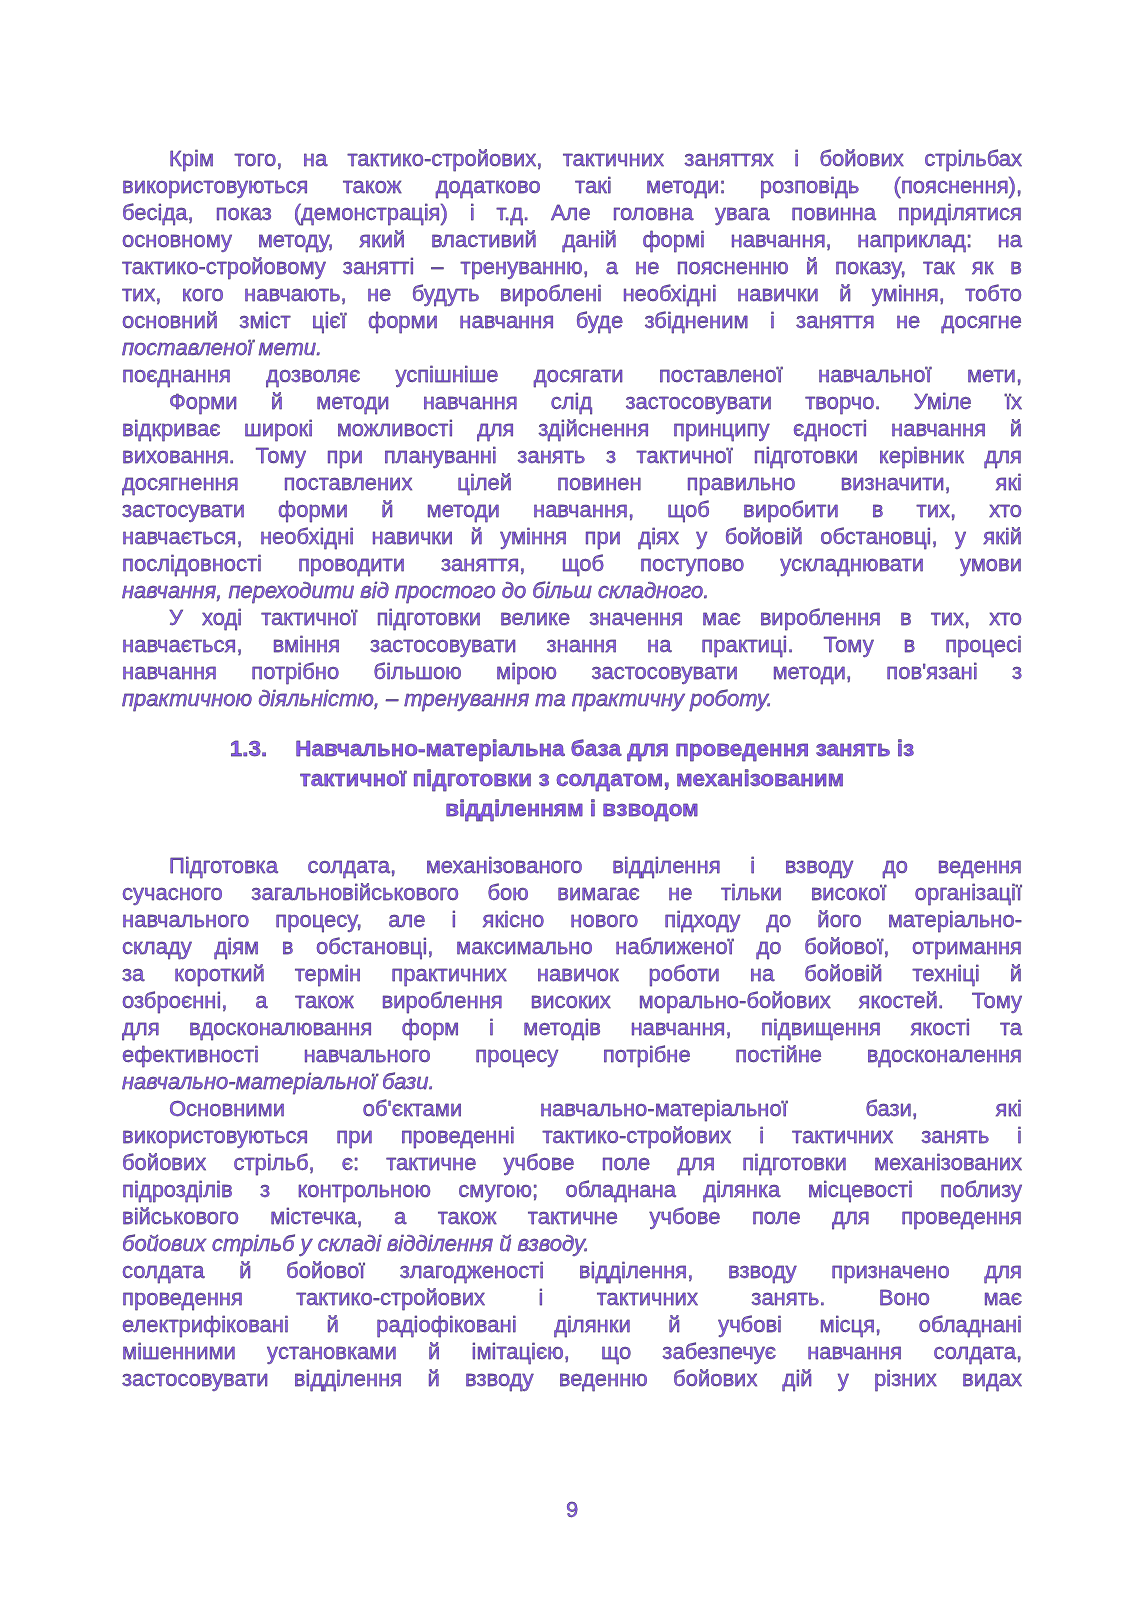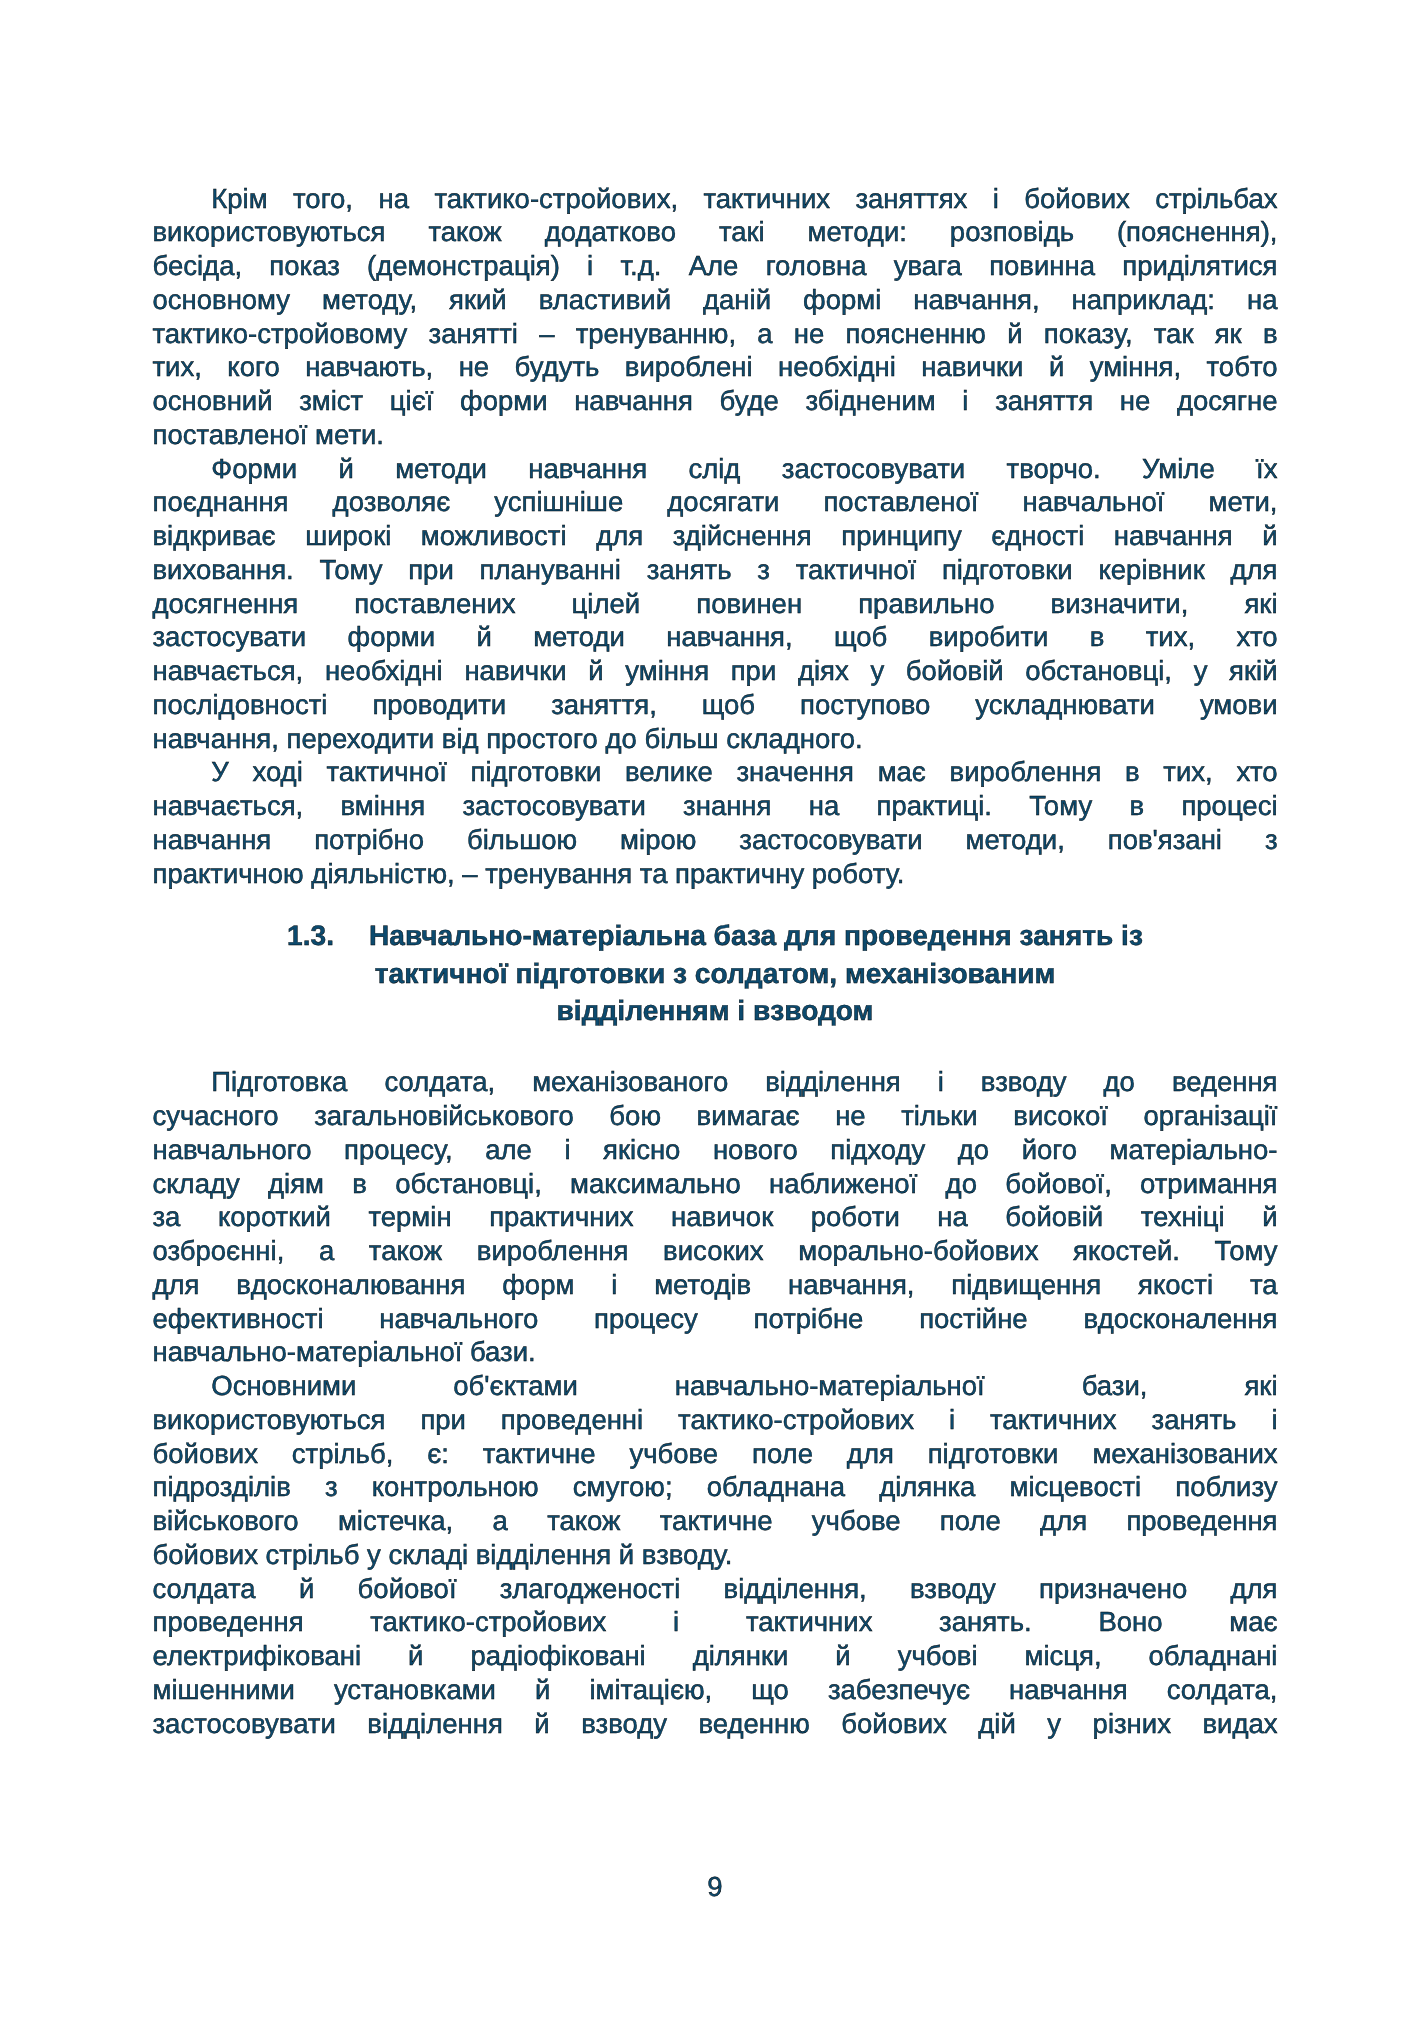--- a/index.html
+++ b/index.html
@@ -5,21 +5,21 @@
   html, body {
     margin: 0;
     padding: 0;
     background: #ffffff;
   }
   .page {
     position: relative;
     width: 1050px;
     height: 1615px;
     background: #ffffff;
-    color: #0c4a6e;
+    color: #8b5cf6;
     font-family: "Liberation Sans", sans-serif;
     font-size: 22px;
     line-height: 27px;
     -webkit-text-stroke: 0.35px #000000;
     overflow: hidden;
   }
   .content {
     position: absolute;
     left: 122px;
     top: 145px;
@@ -33,20 +33,21 @@
     display: block;
     text-align: justify;
     text-align-last: justify;
   }
   .line.first {
     text-indent: 47px;
   }
   .line.last {
     text-align: center;
     text-align-last: left;
+    font-style: italic;
   }
   .heading {
     margin: 22px 0 28px 0;
     font-weight: bold;
     font-size: 22.5px;
     line-height: 30px;
     text-align: center;
   }
   .h-line { display: block; }
   .h-gap { display: inline-block; width: 28px; }
@@ -70,22 +71,22 @@
       <span class="line">використовуються також додатково такі методи: розповідь (пояснення),</span>
       <span class="line">бесіда, показ (демонстрація) і т.д. Але головна увага повинна приділятися</span>
       <span class="line">основному методу, який властивий даній формі навчання, наприклад: на</span>
       <span class="line">тактико-стройовому занятті – тренуванню, а не поясненню й показу, так як в</span>
       <span class="line">тих, кого навчають, не будуть вироблені необхідні навички й уміння, тобто</span>
       <span class="line">основний зміст цієї форми навчання буде збідненим і заняття не досягне</span>
       <span class="line last">поставленої мети.</span>
     </p>
 
     <p class="para">
+      <span class="line">поєднання дозволяє успішніше досягати поставленої навчальної мети,</span>
       <span class="line first">Форми й методи навчання слід застосовувати творчо. Уміле їх</span>
-      <span class="line">поєднання дозволяє успішніше досягати поставленої навчальної мети,</span>
       <span class="line">відкриває широкі можливості для здійснення принципу єдності навчання й</span>
       <span class="line">виховання. Тому при плануванні занять з тактичної підготовки керівник для</span>
       <span class="line">досягнення поставлених цілей повинен правильно визначити, які</span>
       <span class="line">застосувати форми й методи навчання, щоб виробити в тих, хто</span>
       <span class="line">навчається, необхідні навички й уміння при діях у бойовій обстановці, у якій</span>
       <span class="line">послідовності проводити заняття, щоб поступово ускладнювати умови</span>
       <span class="line last">навчання, переходити від простого до більш складного.</span>
     </p>
 
     <p class="para">

